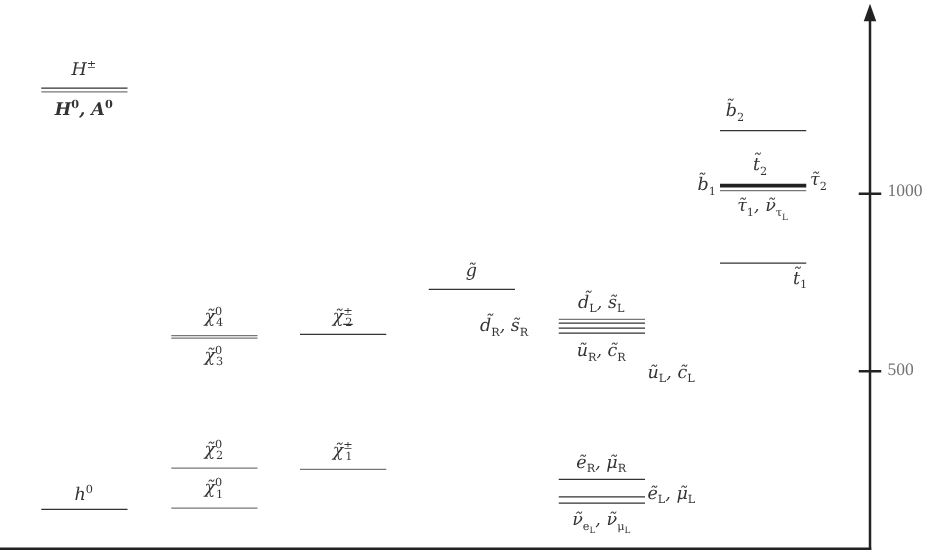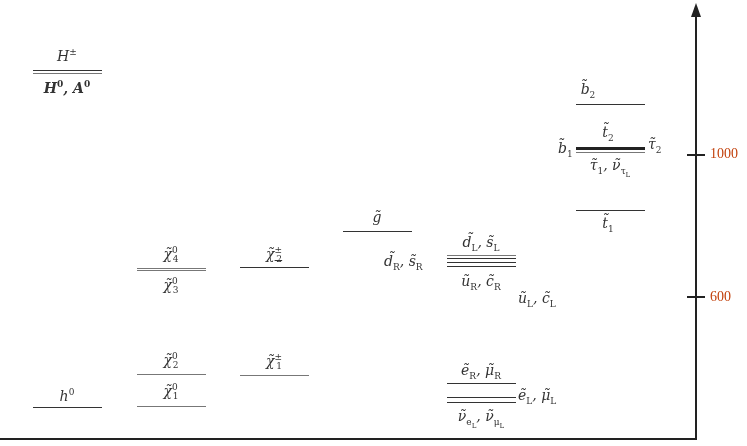--- a/index.html
+++ b/index.html
@@ -9,38 +9,38 @@
   .lvl { position:absolute; height:0; border-top:1.4px solid #333; }
   .lvl.grey { border-top-color:#777; }
   .lvl.thick { border-top-width:3px; border-top-color:#222; }
   .lbl { position:absolute; font-family:"DejaVu Serif", "Liberation Serif", serif;
          font-style:italic; font-size:14px; color:#333; white-space:nowrap;
          line-height:1; }
   .lbl sub, .lbl sup { font-size:9px; font-style:normal; }
   .center { transform:translateX(-50%); text-align:center; }
   .axis { position:absolute; background:#222; }
   .tick { position:absolute; height:2px; background:#222; }
-  .tick-label { position:absolute; font-family:"Liberation Serif", serif; font-size:14px; color:#c2410c; }
+  .tick-label { position:absolute; font-family:"Liberation Serif", serif; font-size:14px; color:#737373; }
   .arrow { position:absolute; width:0; height:0;
            border-left:5px solid transparent; border-right:5px solid transparent;
            border-bottom:14px solid #222; }
 </style>
 </head>
 <body>
 
 <div class="canvas">
 
   <div class="axis" style="left:0; top:438px; width:697px; height:2px;"></div>
   <div class="axis" style="left:695px; top:10px; width:2px; height:430px;"></div>
   <div class="arrow" style="left:691px; top:3px;"></div>
 
   <div class="tick" style="left:687px; top:154px; width:18px;"></div>
   <div class="tick-label" style="left:710px; top:146px;">1000</div>
   <div class="tick" style="left:687px; top:296px; width:18px;"></div>
-  <div class="tick-label" style="left:710px; top:289px;">600</div>
+  <div class="tick-label" style="left:710px; top:289px;">500</div>
 
   <div class="lvl" style="left:33px; top:70px; width:69px;"></div>
   <div class="lvl grey" style="left:33px; top:73px; width:69px;"></div>
   <div class="lbl center" style="left:67px; top:48px;">
     <span>H</span><sup>±</sup>
   </div>
   <div class="lbl center" style="left:67px; top:80px;font-weight:bold;">
     <span>H</span><sup>0</sup><span>, </span><span>A</span><sup>0</sup>
   </div>
 
@@ -125,17 +125,17 @@
     <span>b̃</span><sub>1</sub>
   </div>
   <div class="lbl" style="left:648px; top:137px;">
     <span>τ̃</span><sub>2</sub>
   </div>
   <div class="lbl center" style="left:610px; top:158px;">
     <span>τ̃</span><sub>1</sub><span>, </span><span>ν̃</span><sub><span>τ</span><sub style="font-size:7px;">L</sub></sub>
   </div>
 
   <div class="lvl" style="left:576px; top:210px; width:69px;"></div>
-  <div class="lbl center" style="left:608px; top:216px;">
+  <div class="lbl center" style="left:640px; top:216px;">
     <span>t̃</span><sub>1</sub>
   </div>
 
 </div>
 
 </body></html>

